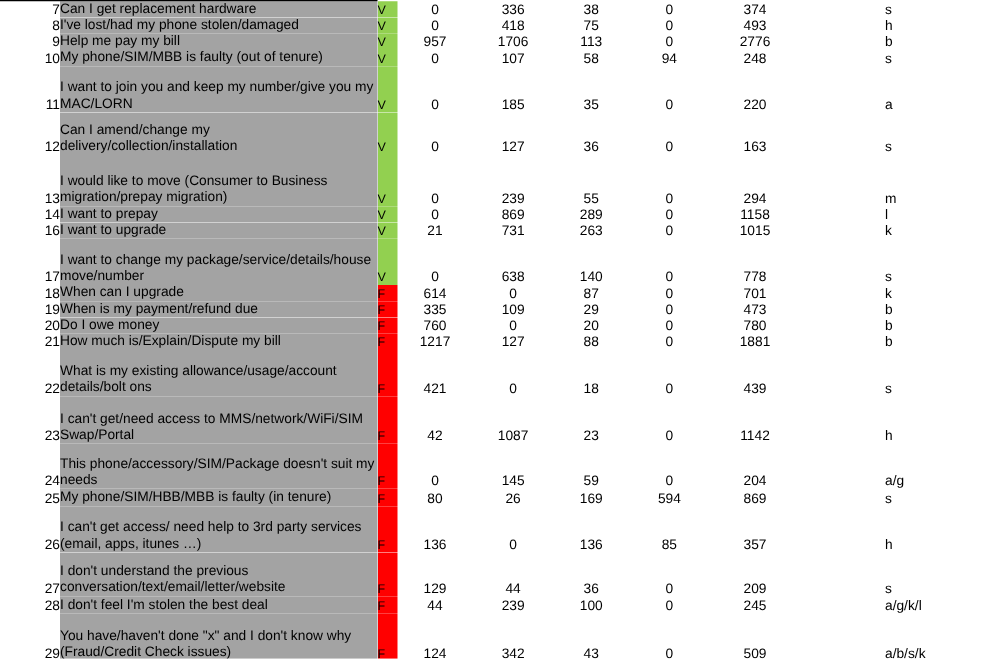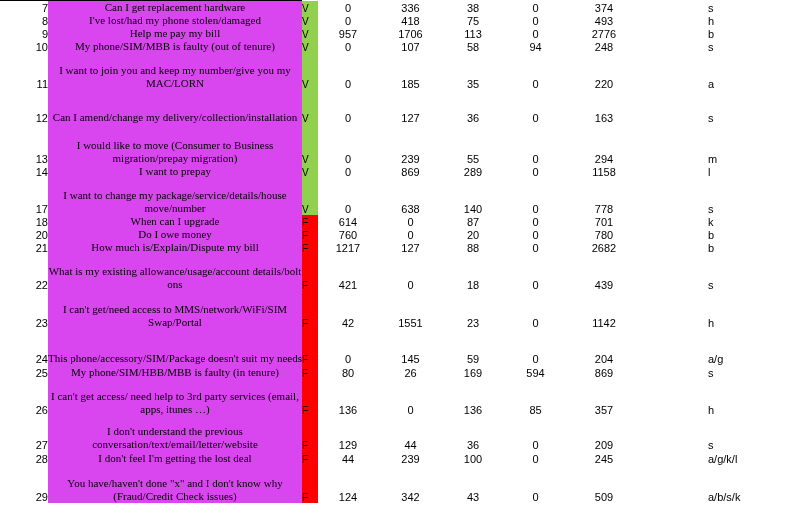--- a/index.html
+++ b/index.html
@@ -53,32 +53,31 @@
     padding-bottom: 1px;
     border-top: 1px solid #000000;
     border-bottom: 1px solid #000000;
     border-right: 1px solid #000000;
     font-size: 11px;
     line-height: 12px;
     vertical-align: bottom;
     background: #ffffff;
   }
   .label {
-    text-align: center;
+    text-align: left;
     padding-left: 4px;
     padding-right: 2px;
     border-top: 1px solid #000000;
     border-bottom: 1px solid #000000;
     border-right: 1px solid #000000;
     vertical-align: top;
     line-height: 12.6px;
     font-size: 11px;
-    background: #d946ef;
+    background: #a3a3a3;
     word-wrap: break-word;
-    font-family: Liberation Serif, serif;
   }
   .flag {
     text-align: left;
     padding-left: 1px;
     padding-bottom: 1px;
     vertical-align: bottom;
     border-top: 1px solid #ffffff;
     border-bottom: 1px solid #ffffff;
     border-right: 1px solid #000000;
     font-size: 10px;
@@ -240,20 +239,33 @@
           <td class="flag v">V</td>
           <td class="num">0</td>
           <td class="num">869</td>
           <td class="num">289</td>
           <td class="num">0</td>
           <td class="num">1158</td>
           <td class="blank"></td>
           <td class="letter">l</td>
           <td class="tail"></td>
         </tr>
+        <tr class="row" style="height: 13px;">
+          <td class="rownum">16</td>
+          <td class="label">I want to upgrade</td>
+          <td class="flag v">V</td>
+          <td class="num">21</td>
+          <td class="num">731</td>
+          <td class="num">263</td>
+          <td class="num">0</td>
+          <td class="num">1015</td>
+          <td class="blank"></td>
+          <td class="letter">k</td>
+          <td class="tail"></td>
+        </tr>
         <tr class="row" style="height: 37px;">
           <td class="rownum">17</td>
           <td class="label">I want to change my package/service/details/house move/number</td>
           <td class="flag v">V</td>
           <td class="num">0</td>
           <td class="num">638</td>
           <td class="num">140</td>
           <td class="num">0</td>
           <td class="num">778</td>
           <td class="blank"></td>
@@ -267,41 +279,54 @@
           <td class="num">614</td>
           <td class="num">0</td>
           <td class="num">87</td>
           <td class="num">0</td>
           <td class="num">701</td>
           <td class="blank"></td>
           <td class="letter">k</td>
           <td class="tail"></td>
         </tr>
         <tr class="row" style="height: 13px;">
+          <td class="rownum">19</td>
+          <td class="label">When is my payment/refund due</td>
+          <td class="flag f">F</td>
+          <td class="num">335</td>
+          <td class="num">109</td>
+          <td class="num">29</td>
+          <td class="num">0</td>
+          <td class="num">473</td>
+          <td class="blank"></td>
+          <td class="letter">b</td>
+          <td class="tail"></td>
+        </tr>
+        <tr class="row" style="height: 13px;">
           <td class="rownum">20</td>
           <td class="label">Do I owe money</td>
           <td class="flag f">F</td>
           <td class="num">760</td>
           <td class="num">0</td>
           <td class="num">20</td>
           <td class="num">0</td>
           <td class="num">780</td>
           <td class="blank"></td>
           <td class="letter">b</td>
           <td class="tail"></td>
         </tr>
         <tr class="row" style="height: 13px;">
           <td class="rownum">21</td>
           <td class="label">How much is/Explain/Dispute my bill</td>
           <td class="flag f">F</td>
           <td class="num">1217</td>
           <td class="num">127</td>
           <td class="num">88</td>
           <td class="num">0</td>
-          <td class="num">2682</td>
+          <td class="num">1881</td>
           <td class="blank"></td>
           <td class="letter">b</td>
           <td class="tail"></td>
         </tr>
         <tr class="row" style="height: 37px;">
           <td class="rownum">22</td>
           <td class="label">What is my existing allowance/usage/account details/bolt ons</td>
           <td class="flag f">F</td>
           <td class="num">421</td>
           <td class="num">0</td>
@@ -310,21 +335,21 @@
           <td class="num">439</td>
           <td class="blank"></td>
           <td class="letter">s</td>
           <td class="tail"></td>
         </tr>
         <tr class="row" style="height: 38px;">
           <td class="rownum">23</td>
           <td class="label">I can't get/need access to MMS/network/WiFi/SIM Swap/Portal</td>
           <td class="flag f">F</td>
           <td class="num">42</td>
-          <td class="num">1551</td>
+          <td class="num">1087</td>
           <td class="num">23</td>
           <td class="num">0</td>
           <td class="num">1142</td>
           <td class="blank"></td>
           <td class="letter">h</td>
           <td class="tail"></td>
         </tr>
         <tr class="row" style="height: 36px;">
           <td class="rownum">24</td>
           <td class="label">This phone/accessory/SIM/Package doesn't suit my needs</td>
@@ -372,21 +397,21 @@
           <td class="num">44</td>
           <td class="num">36</td>
           <td class="num">0</td>
           <td class="num">209</td>
           <td class="blank"></td>
           <td class="letter">s</td>
           <td class="tail"></td>
         </tr>
         <tr class="row" style="height: 14px;">
           <td class="rownum">28</td>
-          <td class="label">I don't feel I'm getting  the lost deal</td>
+          <td class="label">I don't feel I'm stolen  the best deal</td>
           <td class="flag f">F</td>
           <td class="num">44</td>
           <td class="num">239</td>
           <td class="num">100</td>
           <td class="num">0</td>
           <td class="num">245</td>
           <td class="blank"></td>
           <td class="letter">a/g/k/l</td>
           <td class="tail"></td>
         </tr>

